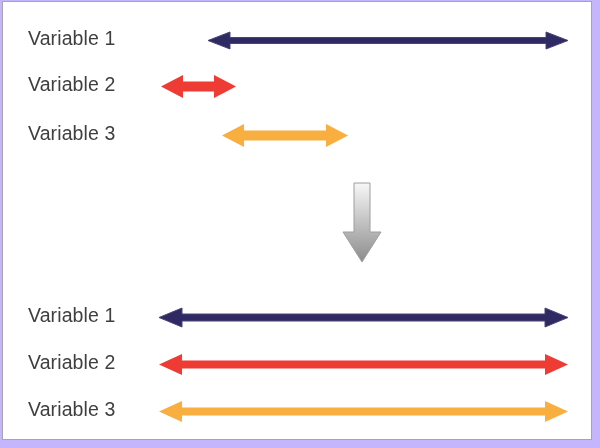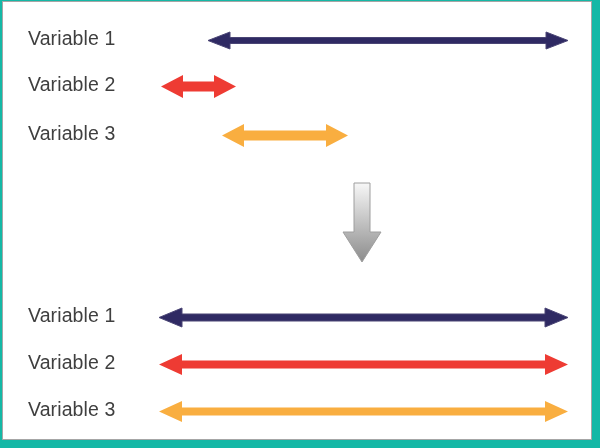--- a/index.html
+++ b/index.html
@@ -4,21 +4,21 @@
 <style>
   html, body {
     margin: 0;
     padding: 0;
     background: #ffffff;
   }
   #canvas {
     position: relative;
     width: 600px;
     height: 448px;
-    background: #14b8a6;
+    background: #c4b5fd;
     overflow: hidden;
     font-family: "Liberation Sans", sans-serif;
   }
   
   #frame {
     position: absolute;
     left: 2px;
     top: 1px;
     width: 590px;
     height: 439px;

